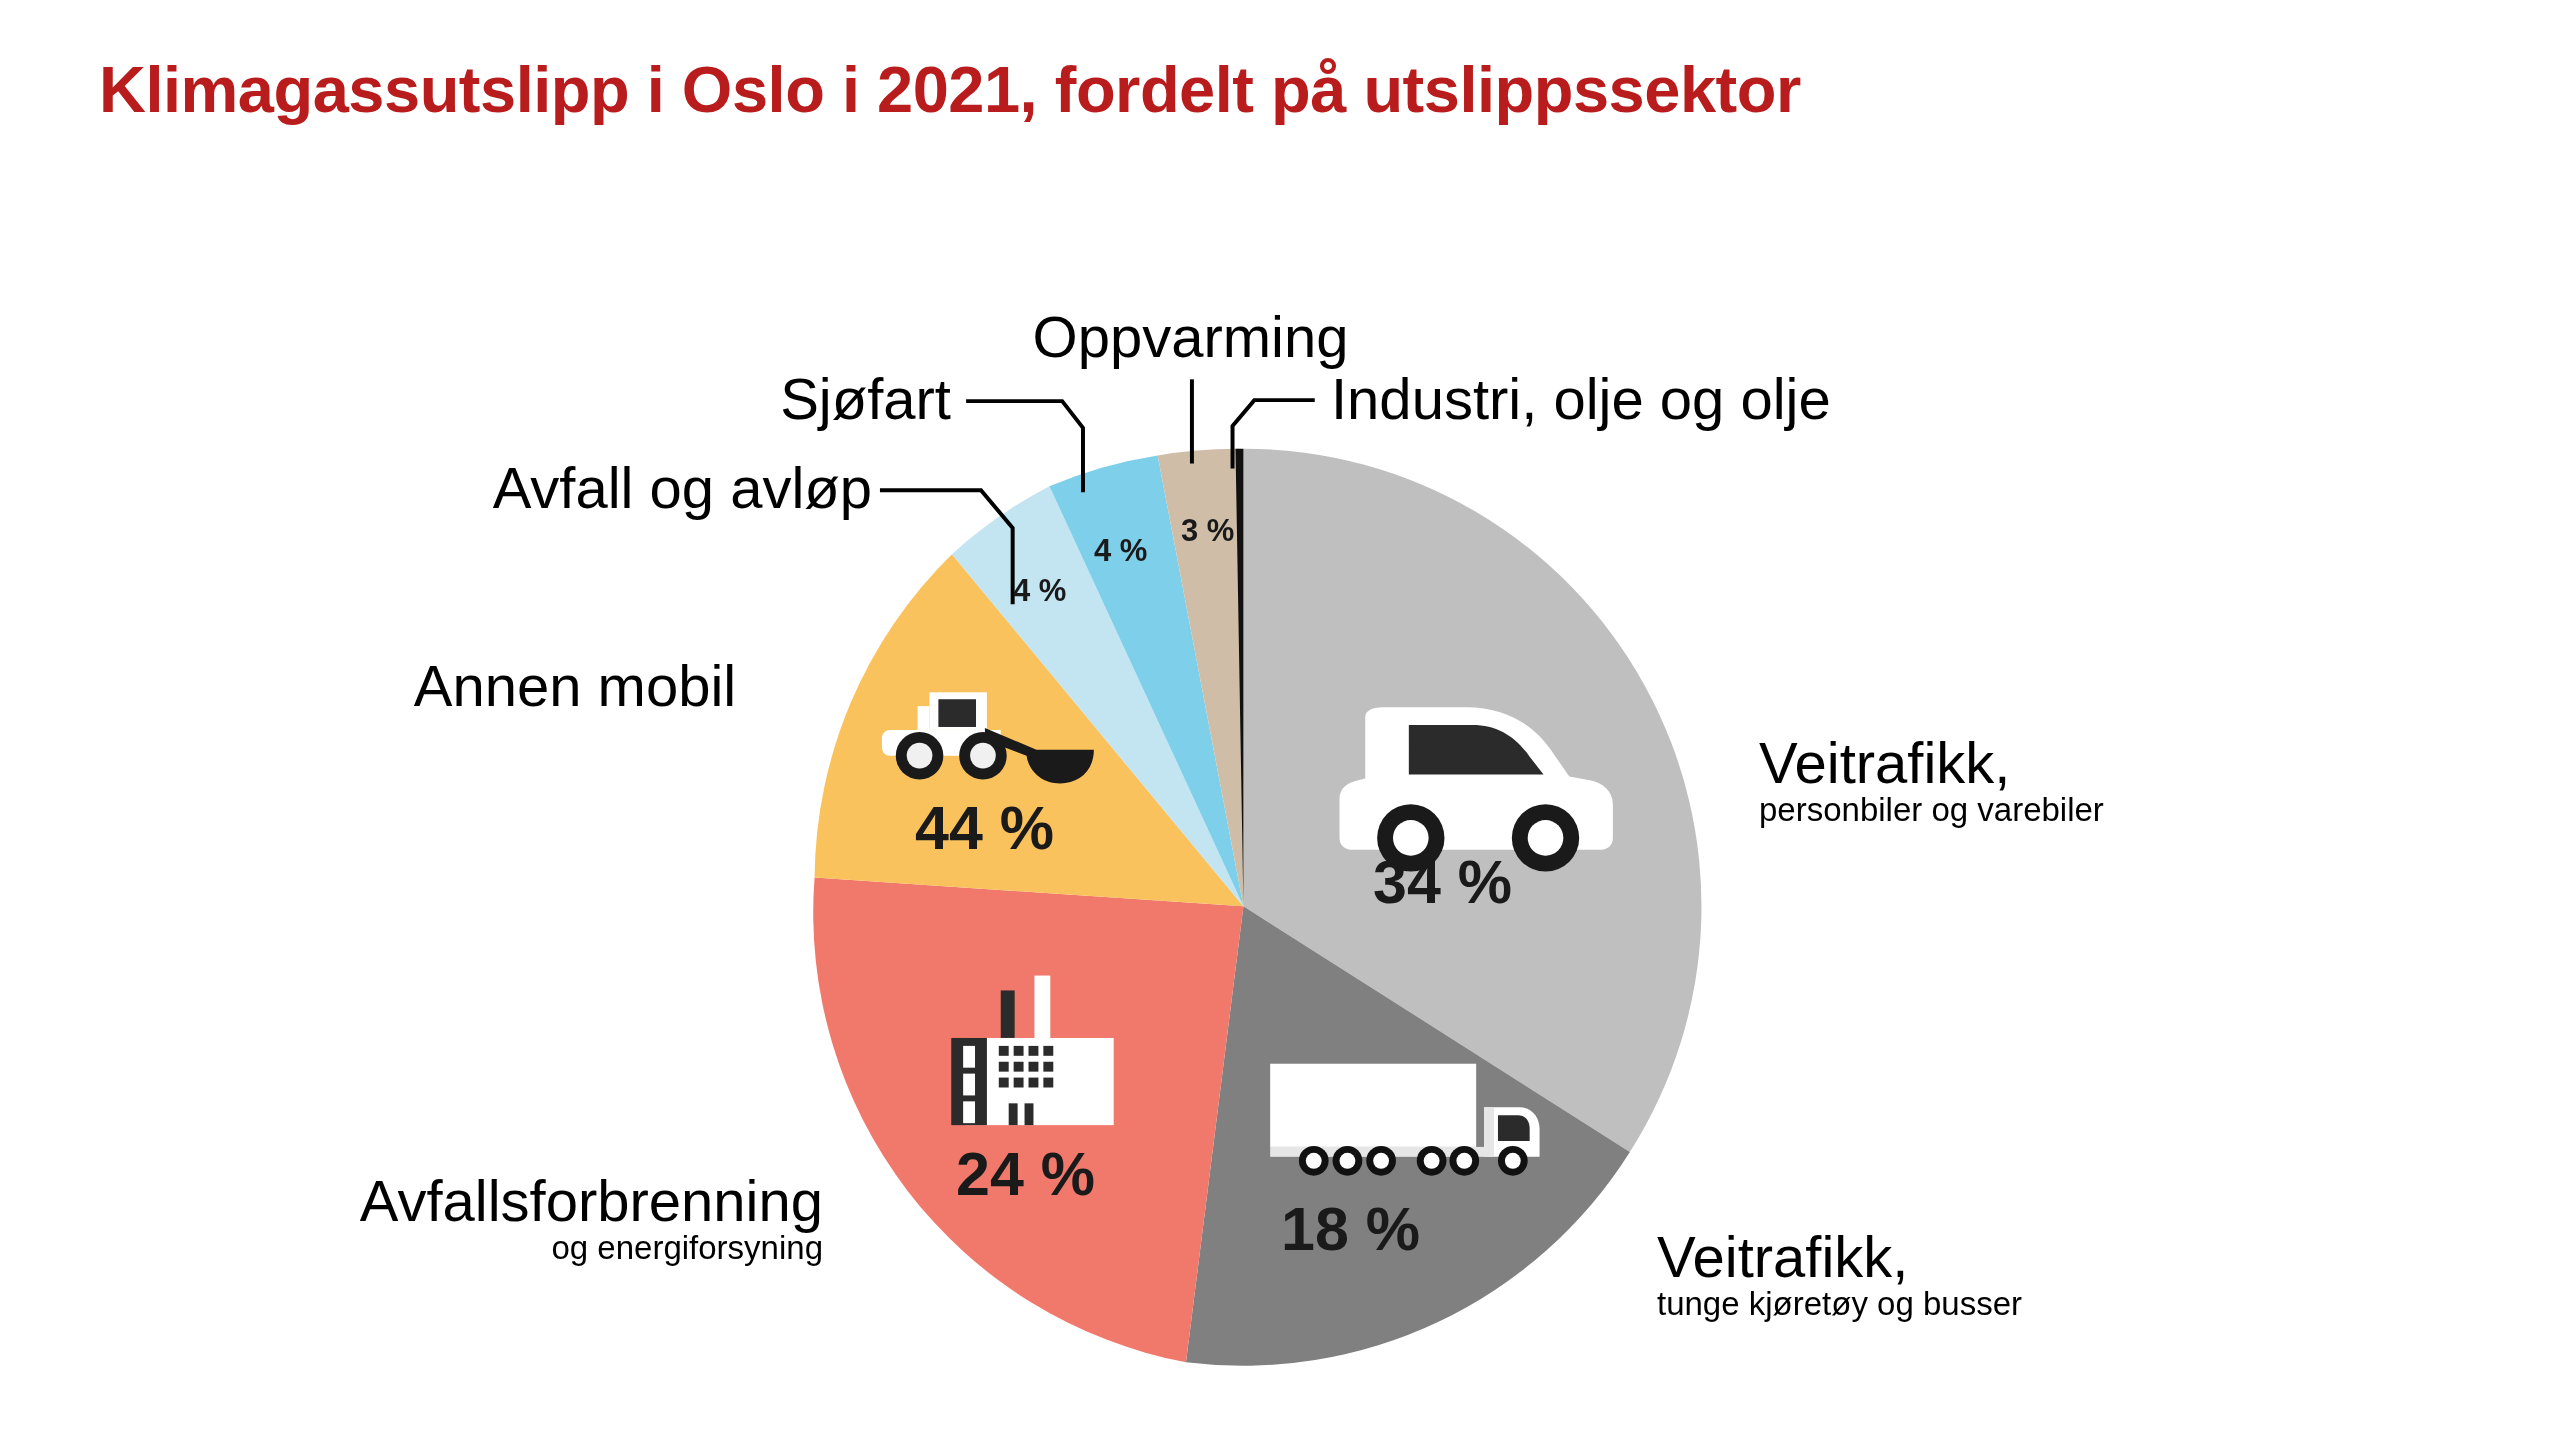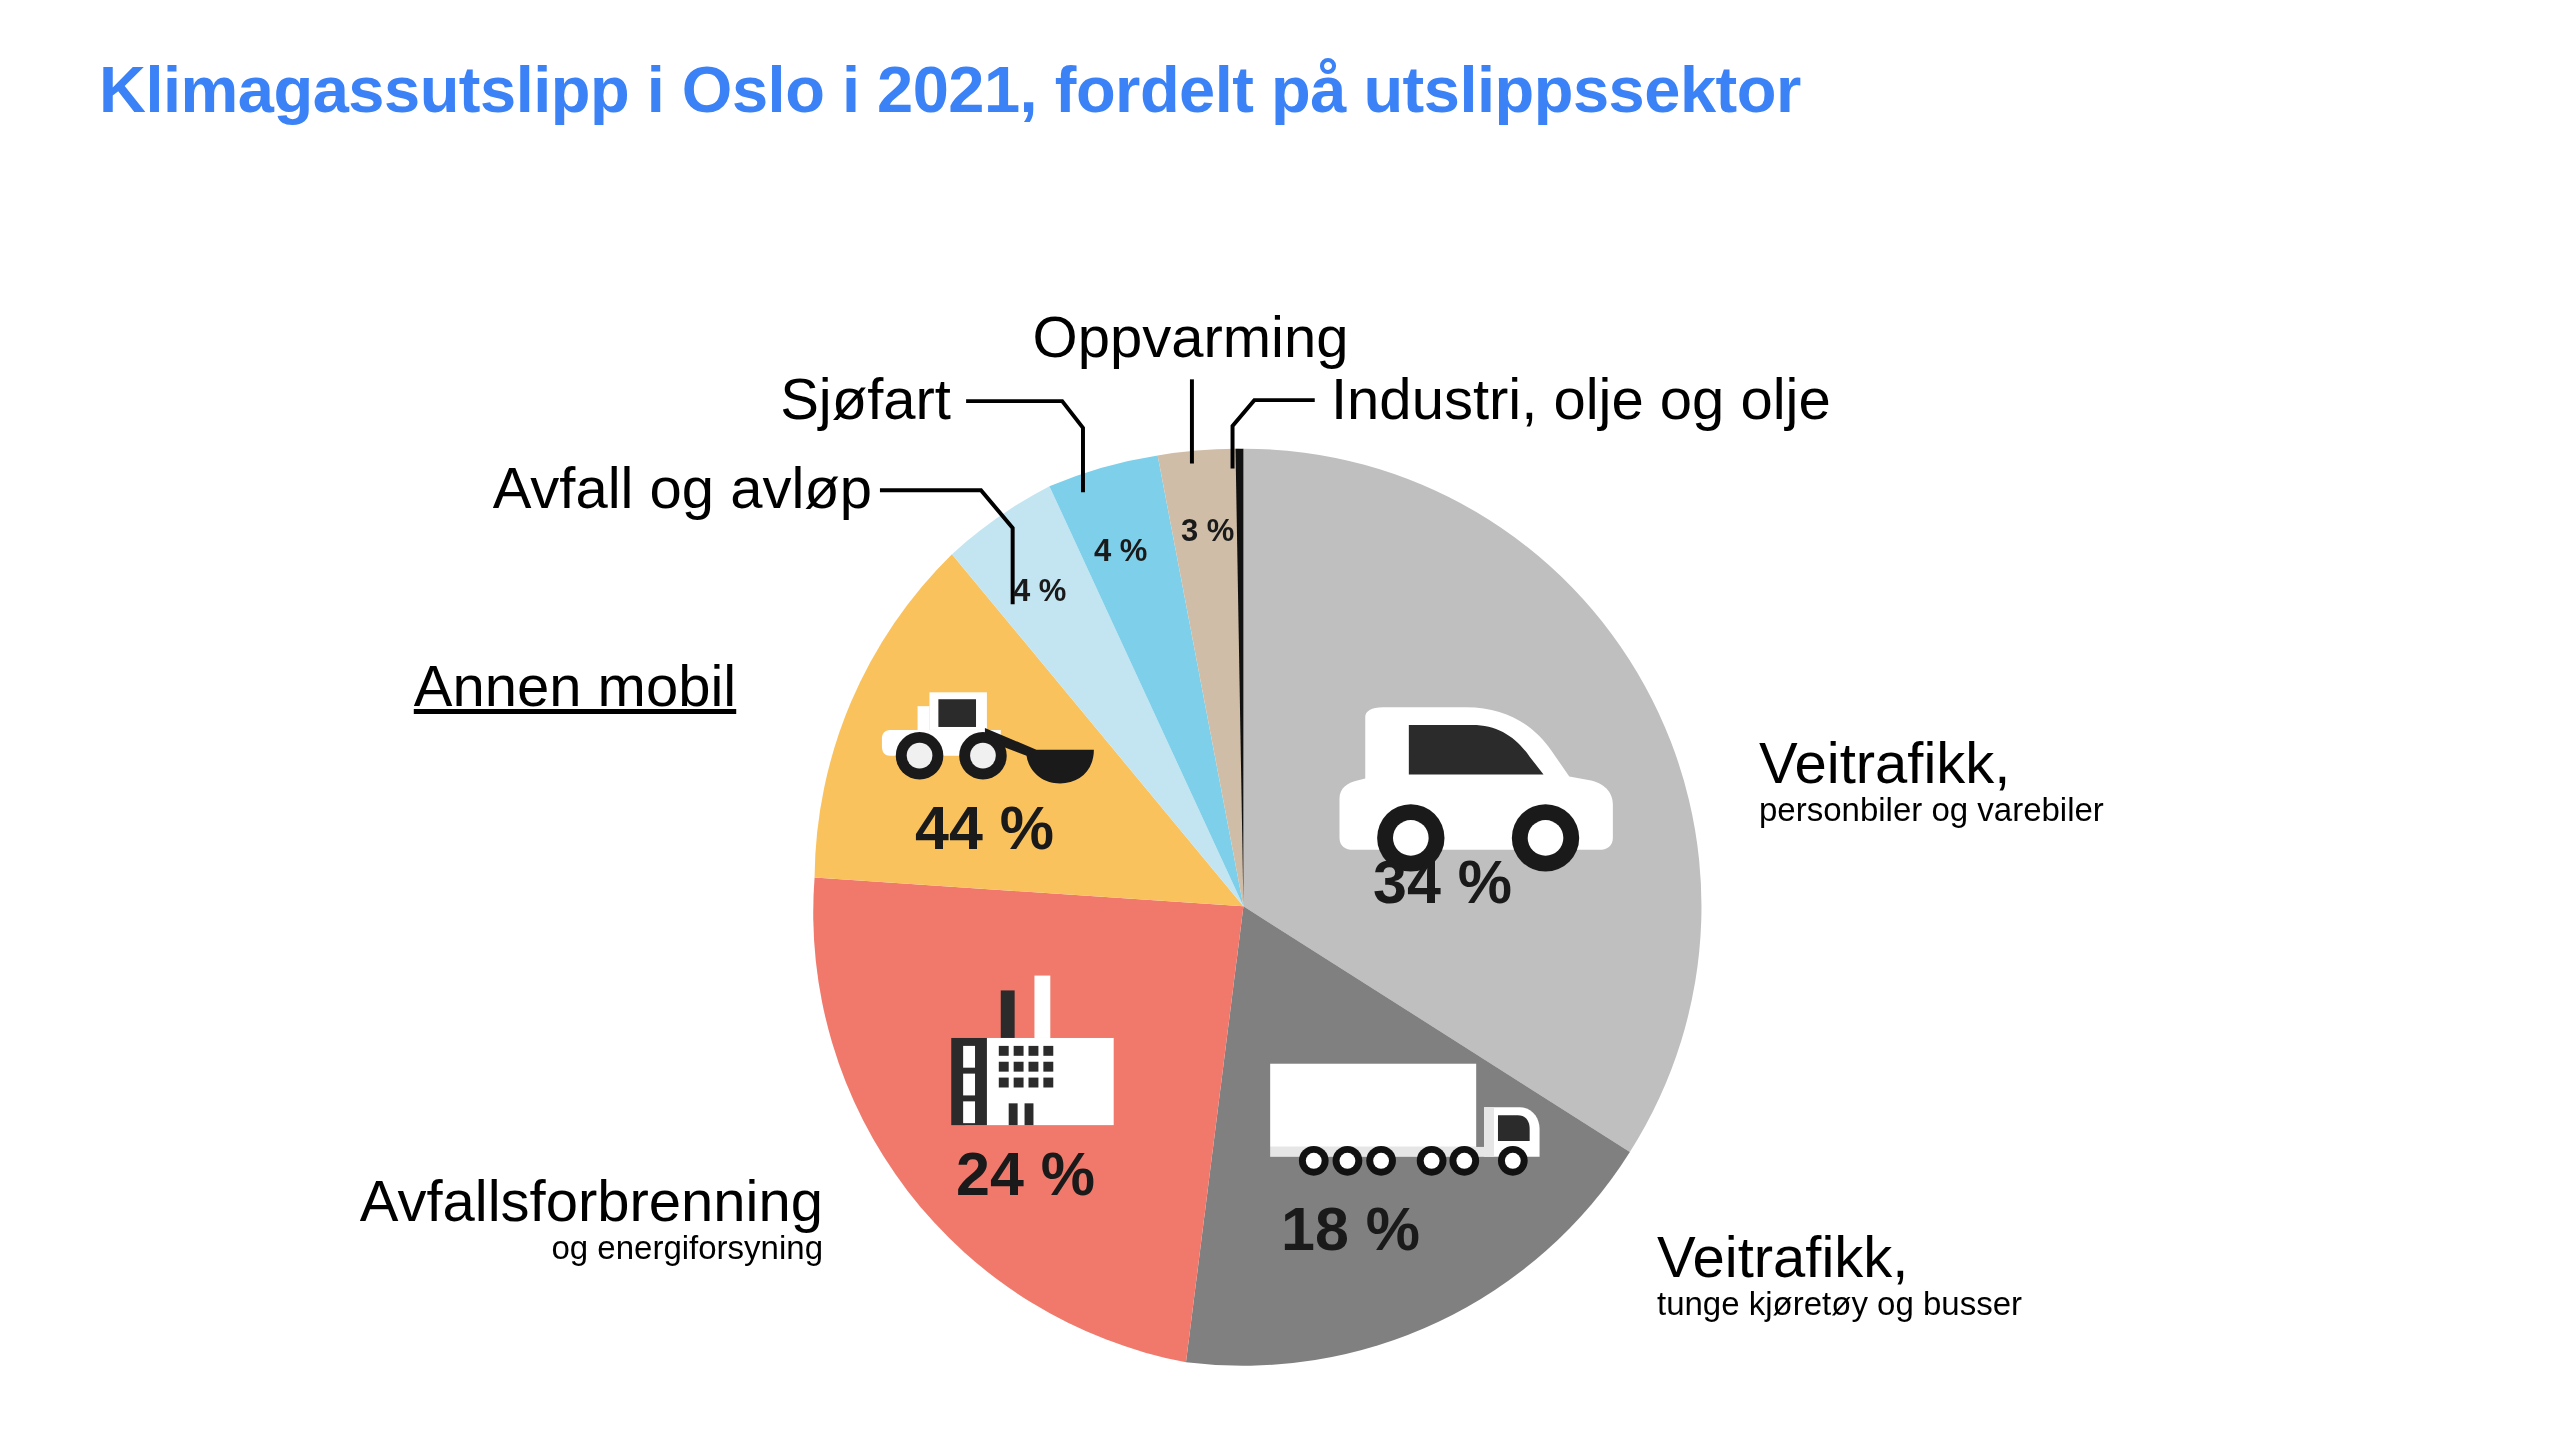--- a/index.html
+++ b/index.html
@@ -1,21 +1,21 @@
 <!DOCTYPE html>
 <html><head>
 <meta charset="utf-8">
 <style>
   html,body{margin:0;padding:0;background:#ffffff;}
   body{width:2576px;height:1449px;position:relative;overflow:hidden;
        font-family:"Liberation Sans",sans-serif;color:#1d1d1b;}
 
   #chart-title{position:absolute;left:99px;top:52px;width:2378px;
       font-size:65px;font-weight:bold;letter-spacing:-0.5px;
-      font-family:"Liberation Sans",sans-serif;color:#3b82f6;white-space:nowrap;}
+      font-family:"Liberation Sans",sans-serif;color:#b91c1c;white-space:nowrap;}
 
   #pie-wrap{position:absolute;left:0;top:0;width:2576px;height:1449px;}
   svg.pie{position:absolute;left:0;top:0;}
 
   .lbl{position:absolute;font-family:"Liberation Sans",sans-serif;color:#000;
        line-height:1.04;}
   .lbl .l1{font-size:58px;display:block;white-space:nowrap;}
   .lbl .l2{font-size:33px;display:block;white-space:nowrap;}
   .lbl.right{text-align:left;}
   .lbl.left{text-align:right;}
@@ -152,21 +152,21 @@
   </div>
 
   <div class="lbl center" style="left:723px;top:307px;width:935px;">
     <span class="l1">Oppvarming</span>
   </div>
 
   <div class="lbl right" style="left:1331px;top:369px;width:892px;">
     <span class="l1">Industri, olje og olje</span>
   </div>
 
-  <div class="lbl center" style="left:367px;top:656px;width:416px;text-decoration:underline;">
+  <div class="lbl center" style="left:367px;top:656px;width:416px;">
     <span class="l1">Annen mobil</span>
   </div>
 
   <div class="lbl right" style="left:1759px;top:733px;width:753px;">
     <span class="l1">Veitrafikk,</span>
     <span class="l2">personbiler og varebiler</span>
   </div>
 
   <div class="lbl right" style="left:1657px;top:1227px;width:773px;">
     <span class="l1">Veitrafikk,</span>

